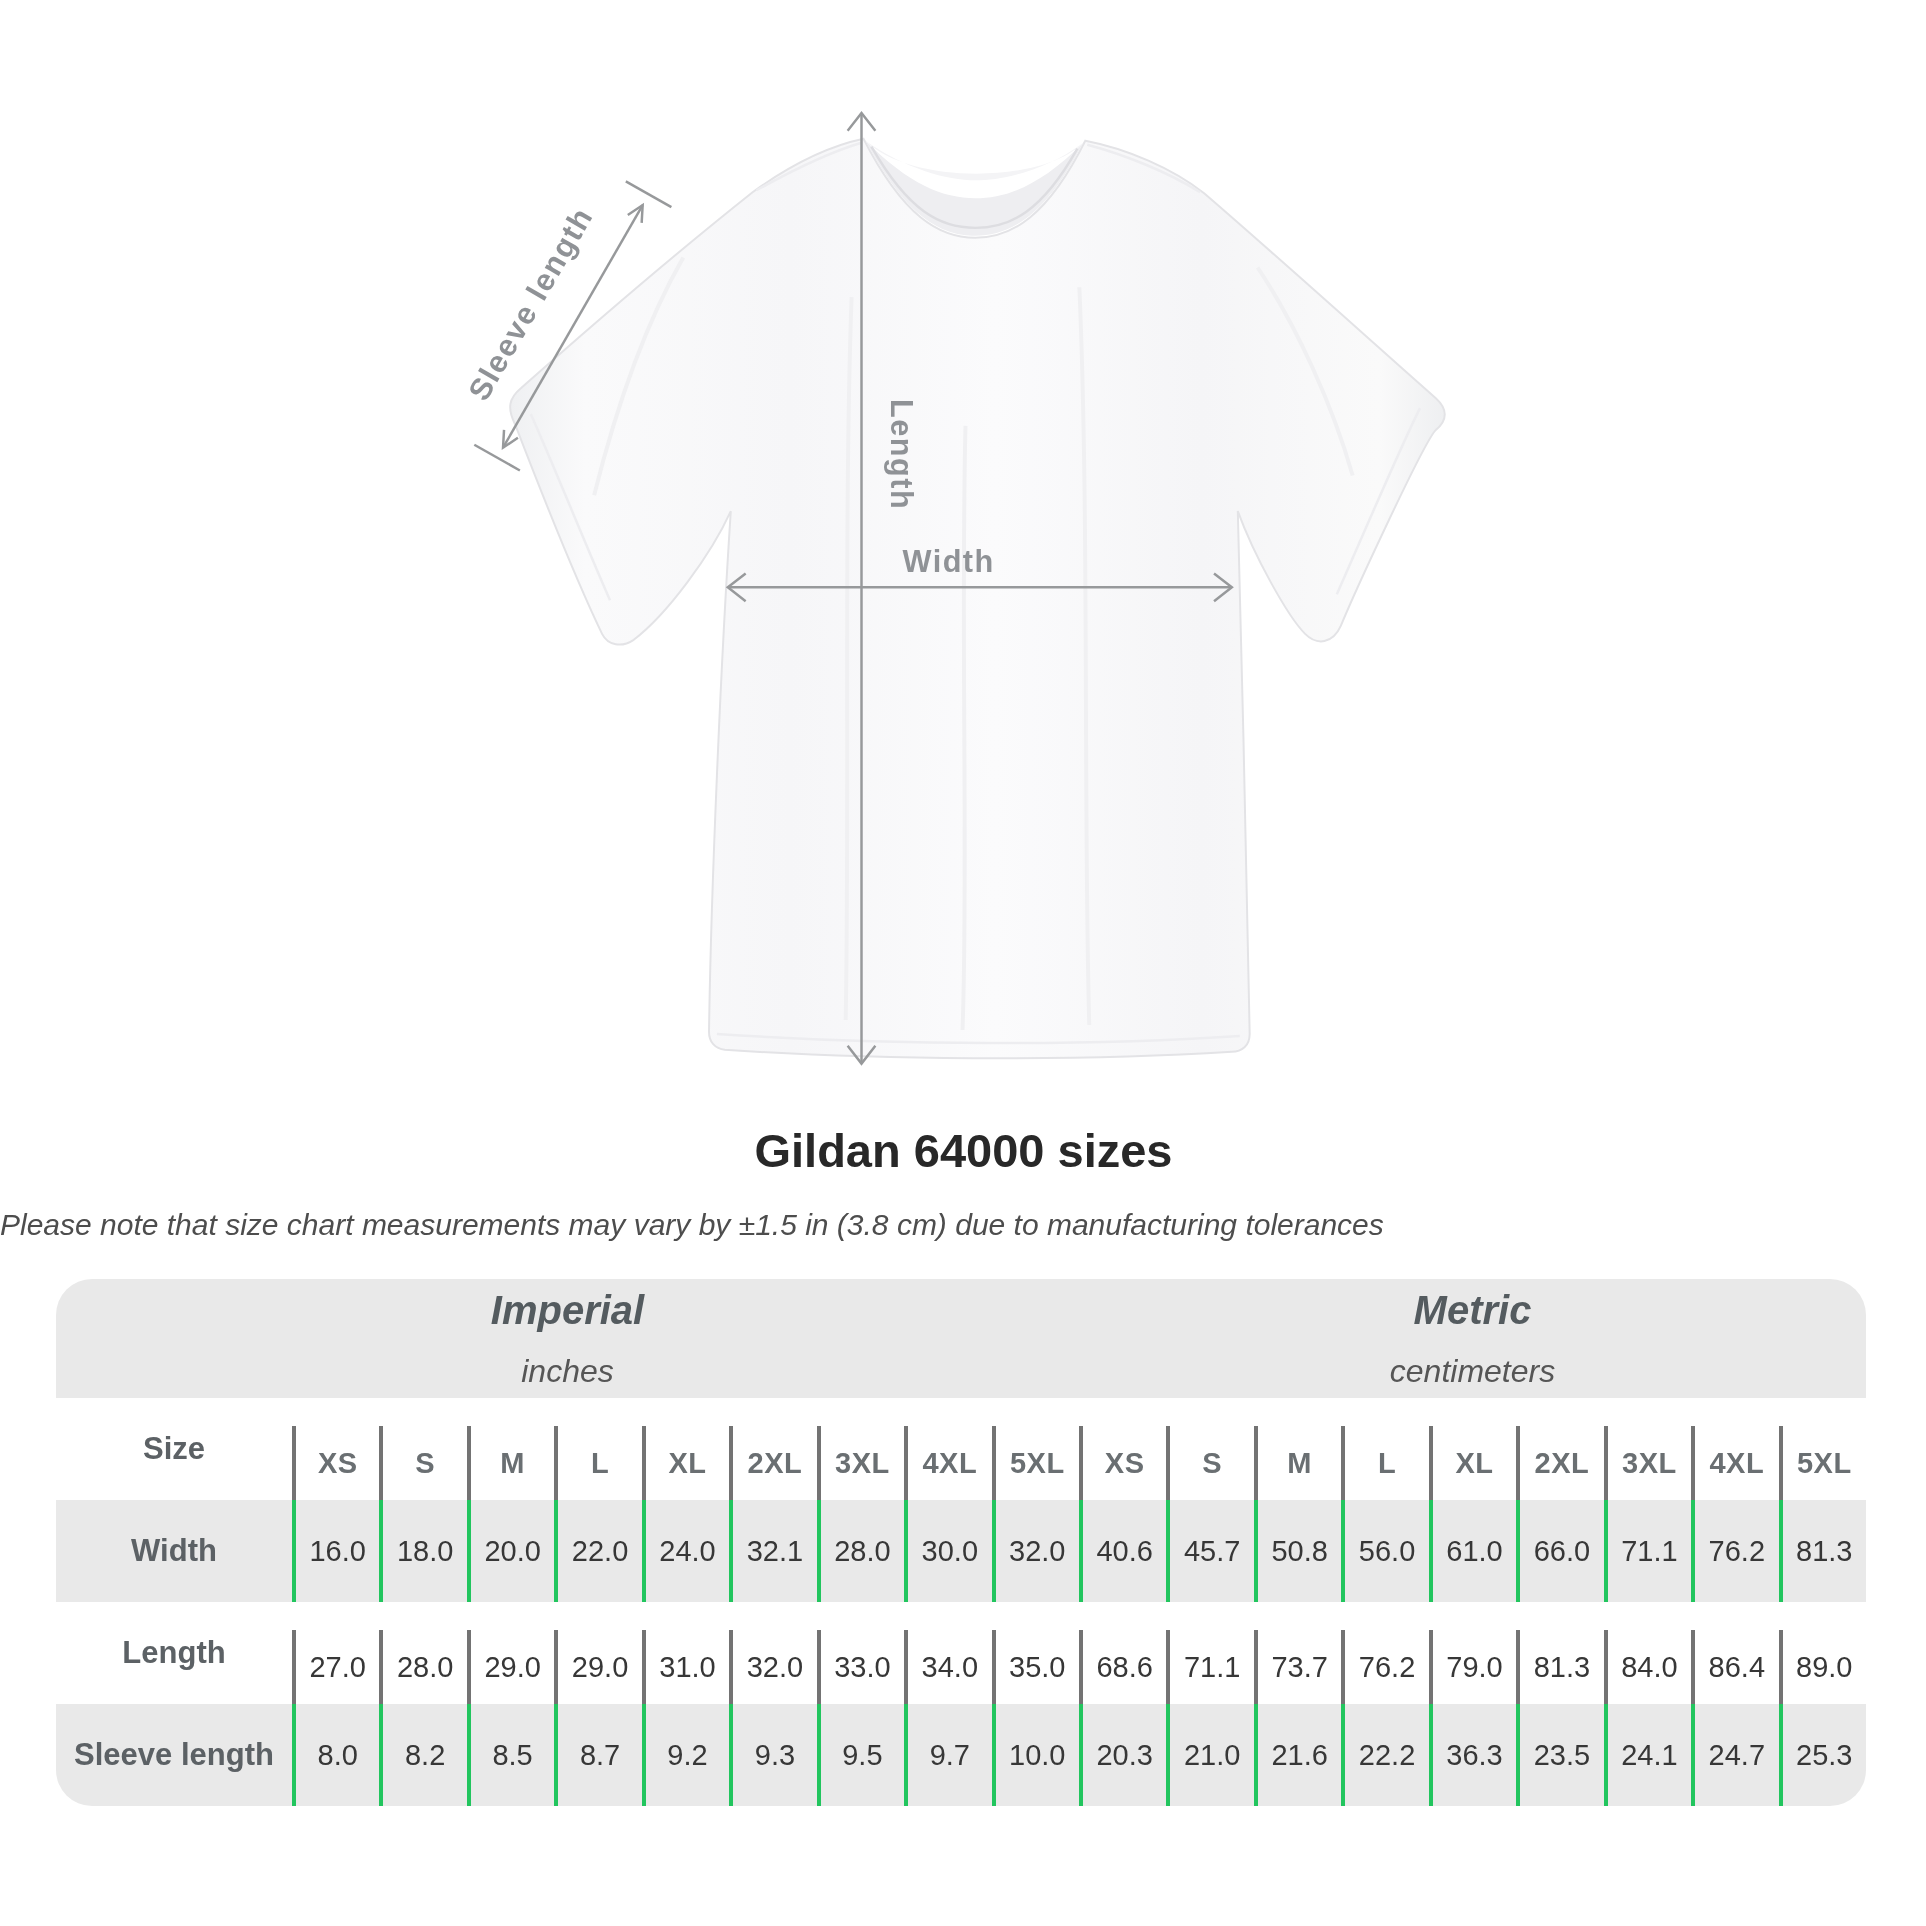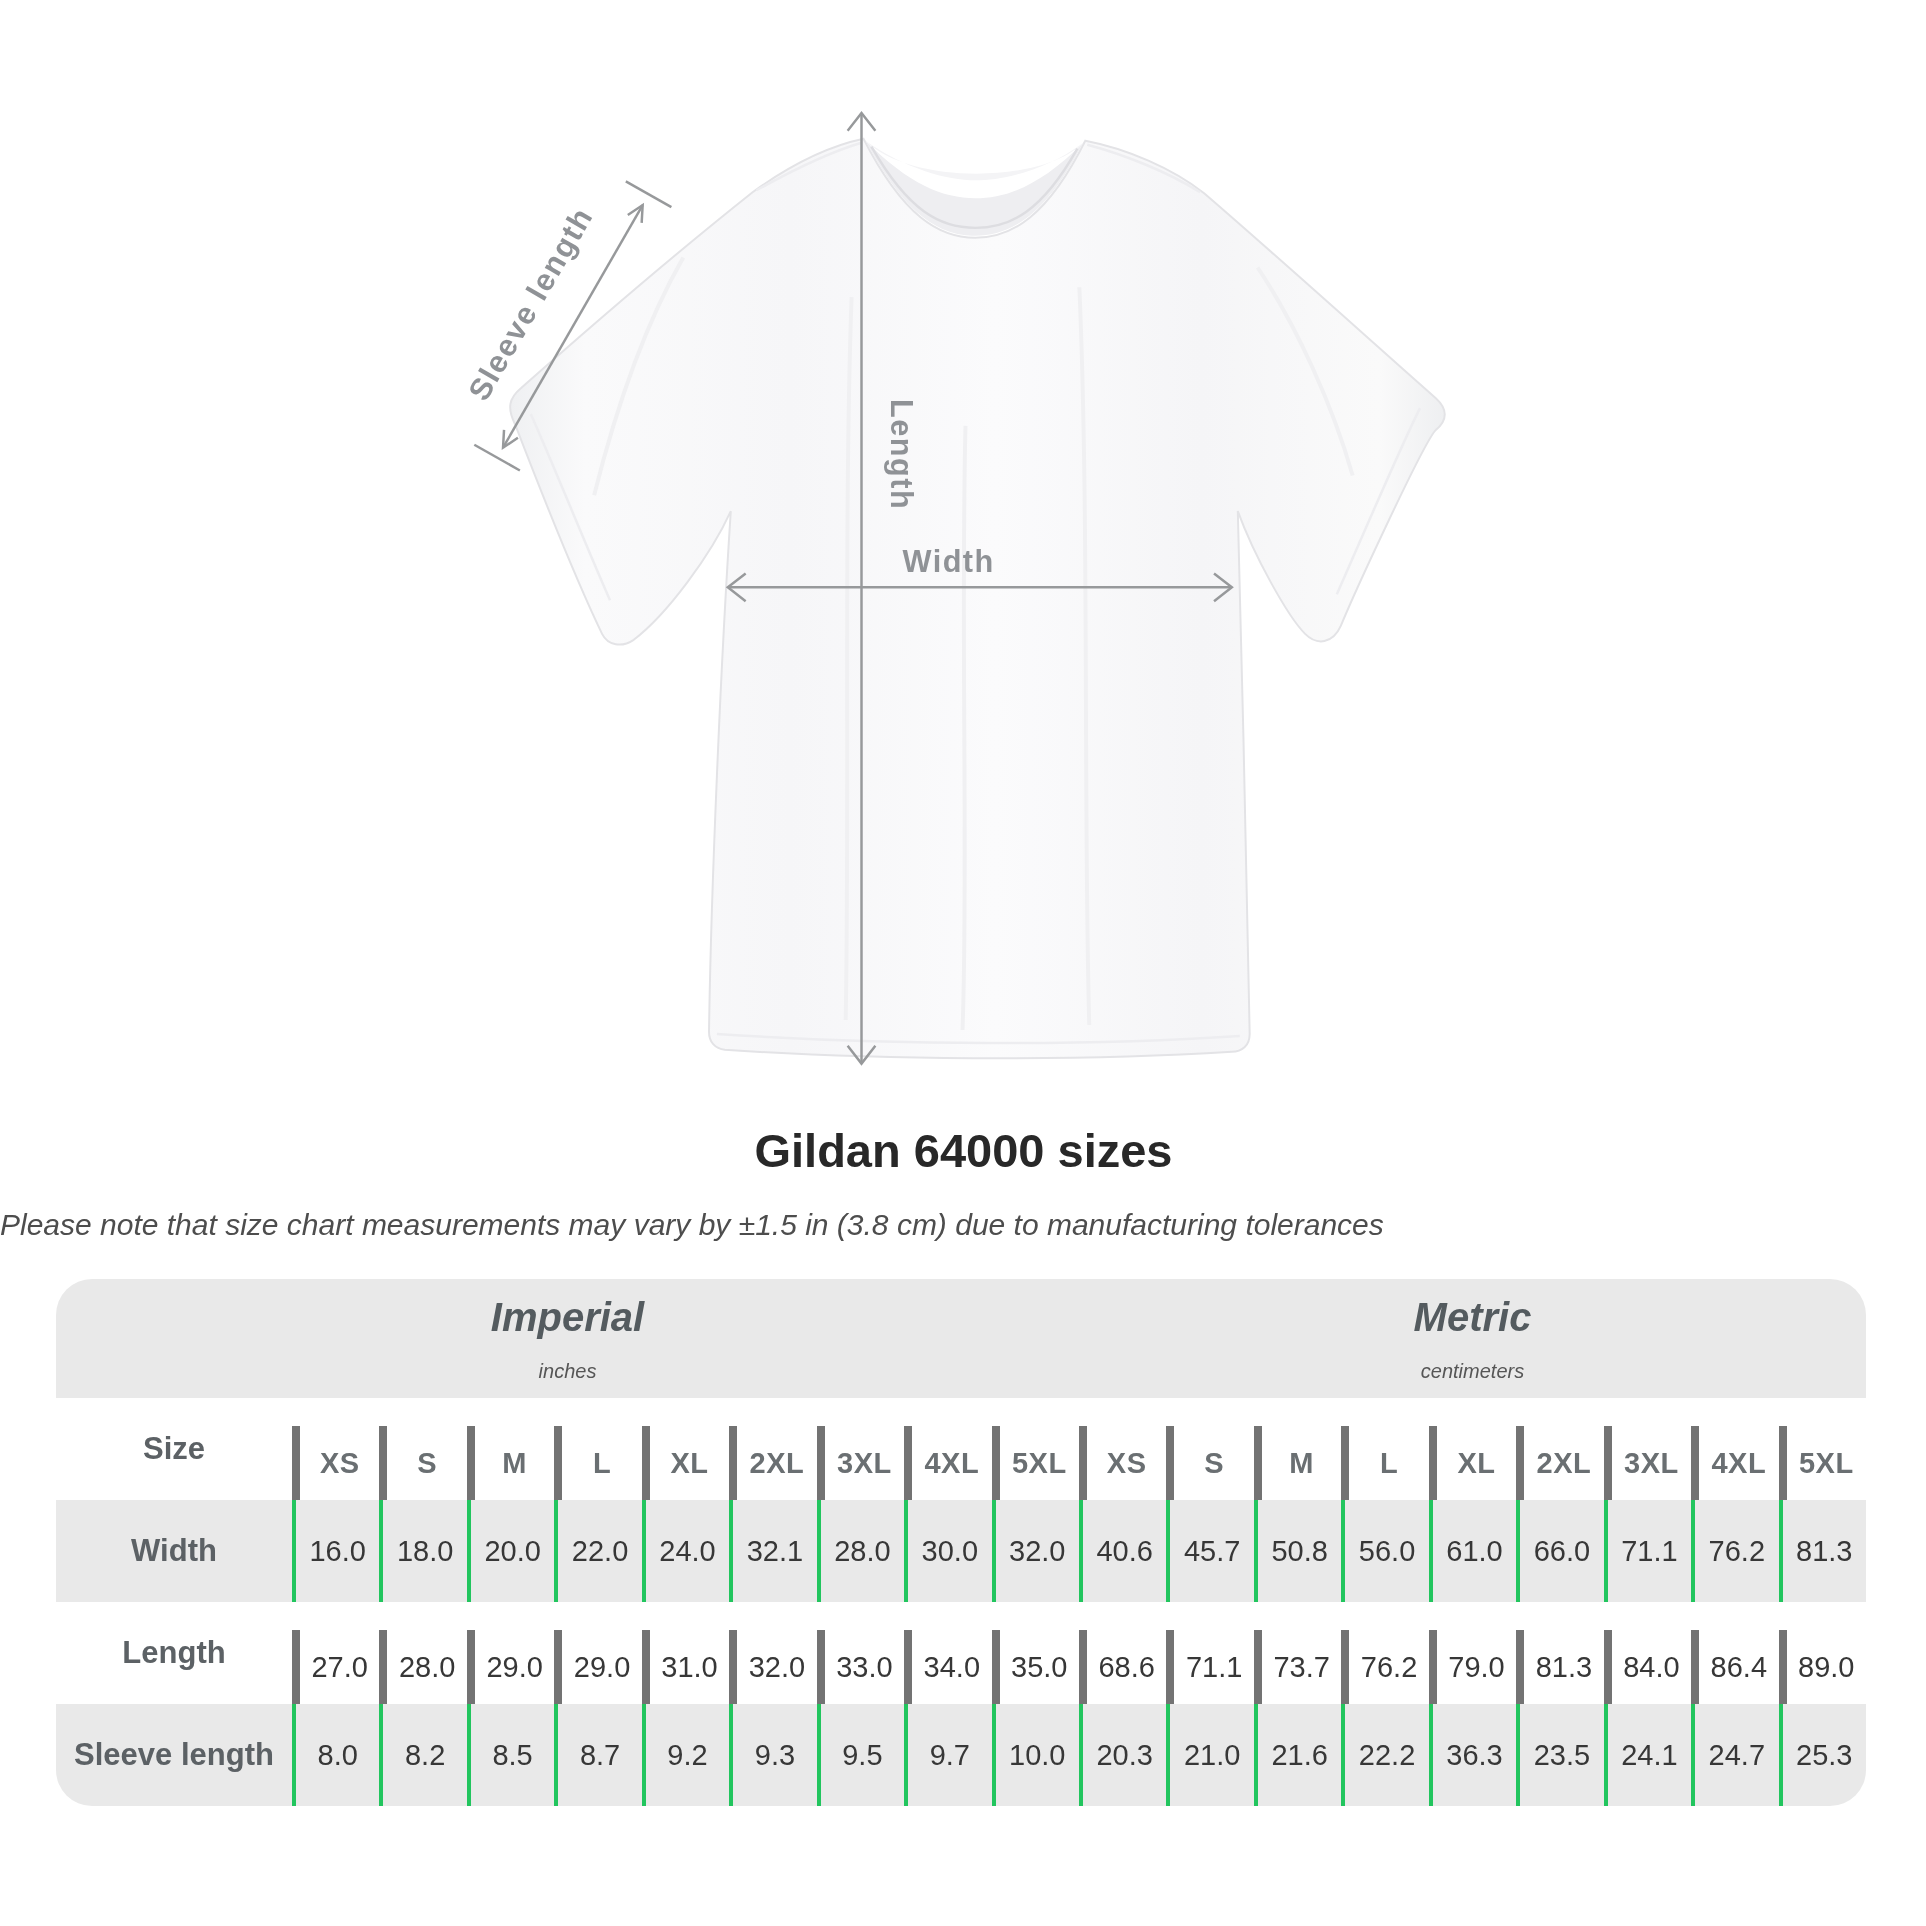--- a/index.html
+++ b/index.html
@@ -14,25 +14,25 @@
   .title{position:absolute;top:1123px;left:0;width:100%;text-align:center;
          font-size:47px;font-weight:bold;color:#282828;}
   .subtitle{position:absolute;top:1208px;left:0;width:100%;text-align:left;
             font-size:30px;font-style:italic;color:#4d4d4d;}
   
   .size-table{position:absolute;left:56px;top:1279px;width:1810px;}
   .unit-band{display:grid;grid-template-columns:1023px 1fr;height:119px;
              background:#e9e9e9;border-radius:36px 36px 0 0;}
   .unit-group{display:flex;flex-direction:column;align-items:center;justify-content:center;gap:20px;}
   .unit-name{font-size:40px;font-weight:bold;font-style:italic;color:#545b5f;}
-  .unit-sub{font-size:20px;font-style:italic;color:#565656;}
+  .unit-sub{font-size:32px;font-style:italic;color:#565656;}
   .row{display:grid;grid-template-columns:236px repeat(18,1fr);height:102px;}
   .cell{display:flex;align-items:center;justify-content:center;box-sizing:border-box;
         color:#373737;font-size:29px;}
-  .row.white .cell + .cell{border-left:8px solid #737373;margin-top:28px;}
+  .row.white .cell + .cell{border-left:4px solid #737373;margin-top:28px;}
   .row.gray  .cell{background:#e9e9e9;}
   .row.gray  .cell + .cell{border-left:4px solid #22c55e;}
   .row.last{border-radius:0 0 36px 36px;overflow:hidden;}
   .cell.label{font-weight:bold;font-size:31px;color:#5c6165;}
   .cell.head{font-weight:bold;font-size:29px;color:#6a6f72;letter-spacing:0.5px;}
 </style>
 </head>
 <body>
 
 <div class="page">

